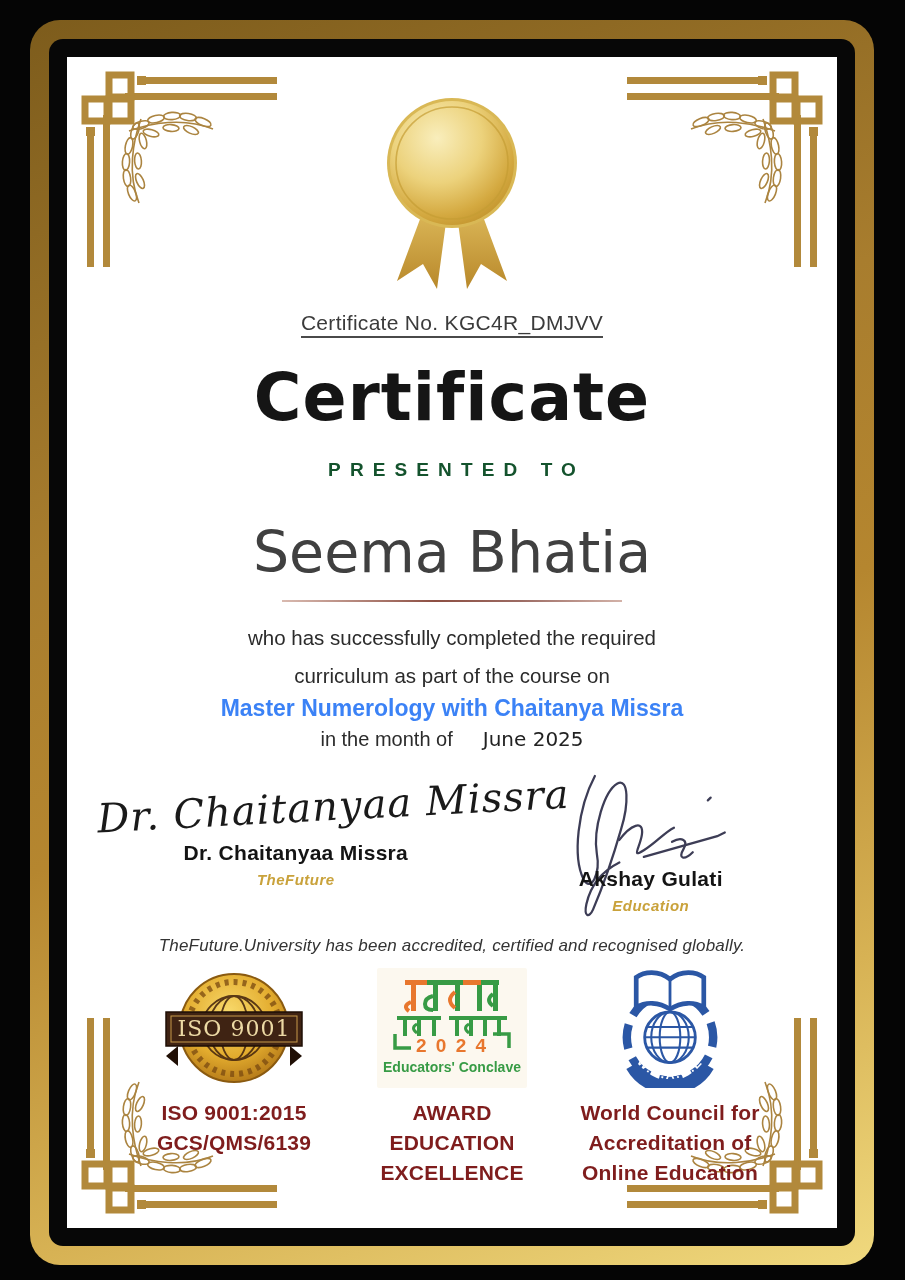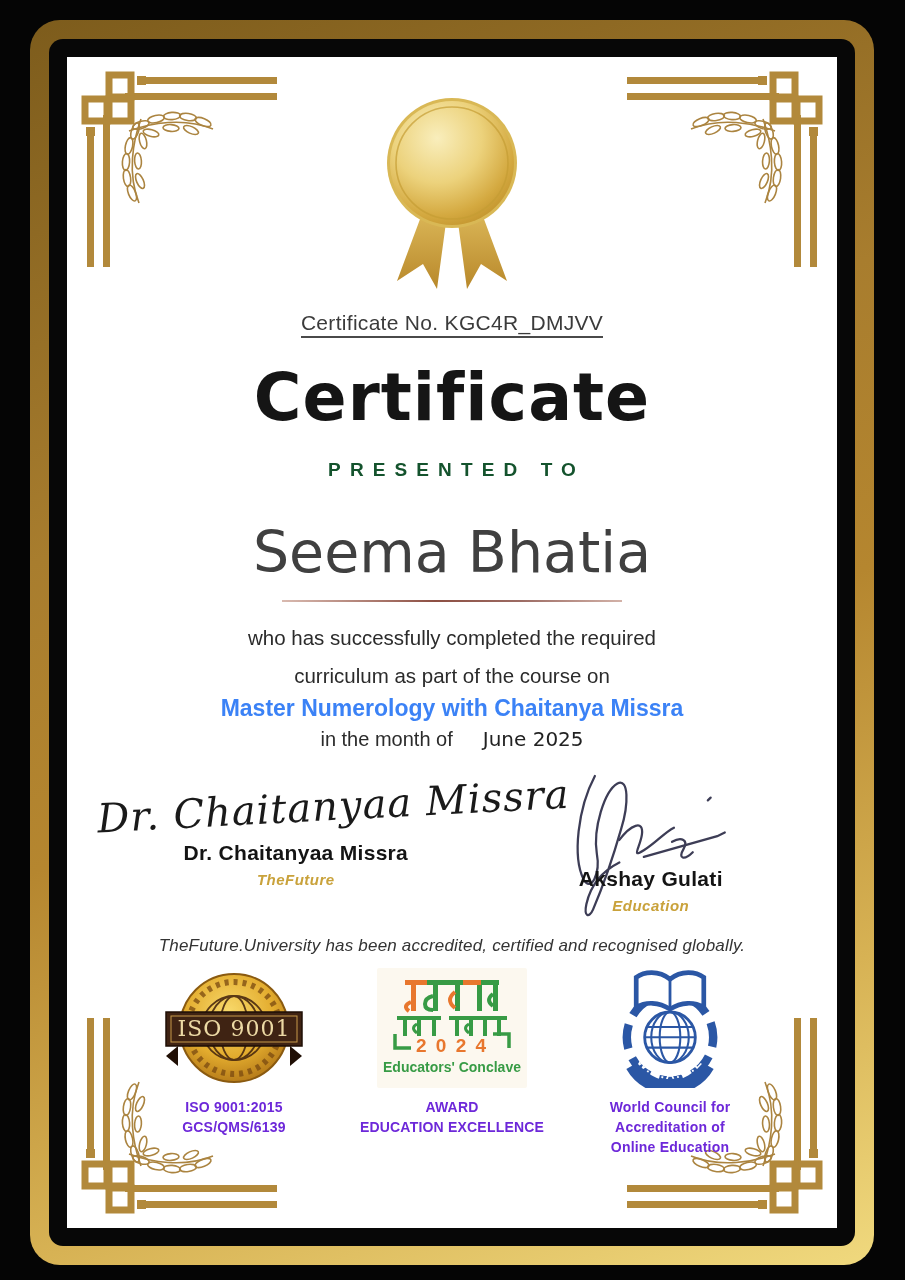--- a/index.html
+++ b/index.html
@@ -57,21 +57,21 @@
   .sig-col.right .sig-name{margin-top:96px;position:relative;z-index:2;}
   .sig-role{margin-top:6px;font-size:15px;font-style:italic;font-weight:700;color:#c9a23b;letter-spacing:.5px;}
   .scribble{position:absolute;left:50%;top:-12px;transform:translateX(-55%);z-index:1;}
 
   .accreditation{margin-top:22px;font-size:17px;font-style:italic;color:#333;letter-spacing:.2px;}
 
   
   .badges{margin-top:14px;display:flex;justify-content:space-between;padding:0 58px;}
   .badge-col{width:228px;text-align:center;}
   .badge-logo{height:118px;display:flex;align-items:flex-end;justify-content:center;}
-  .badge-label{margin-top:10px;font-size:14px;font-weight:700;color:#6d28d9;line-height:1.42;letter-spacing:.2px;}
+  .badge-label{margin-top:10px;font-size:21px;font-weight:700;color:#7f1d1d;line-height:1.42;letter-spacing:.2px;}
   .bharat-box{background:#fcf8ef;padding:4px 0;border-radius:2px;}
 </style>
 </head>
 <body>
 
 <svg width="0" height="0" style="position:absolute">
   <defs>
     <radialGradient id="medalGrad" cx="38%" cy="30%" r="80%">
       <stop offset="0%" stop-color="#f9eebc"></stop>
       <stop offset="45%" stop-color="#ecd27c"></stop>

